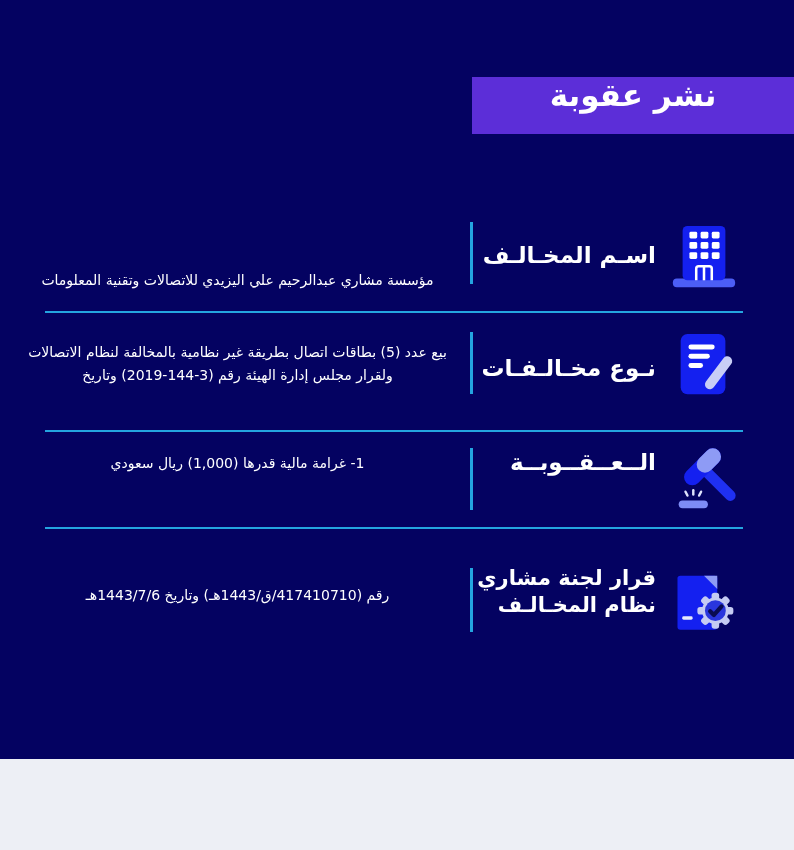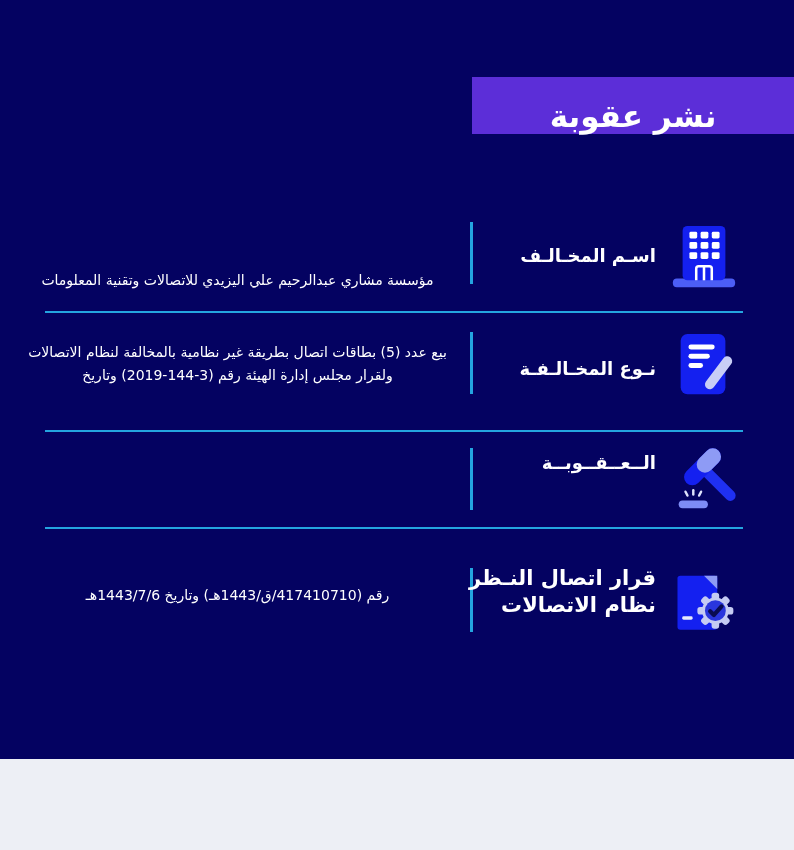--- a/index.html
+++ b/index.html
@@ -5,32 +5,32 @@
   html,body{margin:0;padding:0;}
   .page{
     position:relative;width:794px;height:850px;overflow:hidden;
     background:var(--bg,#040261);
     font-family:"DejaVu Sans","Liberation Sans",sans-serif;
   }
   
   .banner{
     position:absolute;left:472px;top:77px;width:322px;height:57px;
     background:var(--banner,#5c2ed8);
-    display:flex;align-items:flex-end;justify-content:center;
+    display:flex;align-items:flex-start;justify-content:center;
   }
   .banner span{color:#fff;font-size:31px;font-weight:bold;direction:rtl;white-space:nowrap;}
   
   .content{
     position:absolute;left:10px;width:455px;color:#fff;text-align:center;
     direction:rtl;font-size:14px;line-height:23px;white-space:nowrap;
   }
   .vline{position:absolute;left:470px;width:3px;background:var(--accent_cyan,#24a5e0);}
   .label{
     position:absolute;left:478px;width:178px;color:#fff;text-align:right;direction:rtl;
-    font-weight:bold;font-size:18px;line-height:27px;white-space:nowrap;
+    font-weight:bold;font-size:23px;line-height:27px;white-space:nowrap;
   }
   .label.small{font-size:21px;line-height:27px;}
   .iconbox{position:absolute;left:664px;width:80px;display:flex;justify-content:center;}
   .hline{position:absolute;left:45px;width:698px;height:2px;background:var(--accent_cyan,#24a5e0);}
   
   .r1 .content{top:241px;margin-top:28px;} .r1 .vline{top:222px;height:62px;} .r1 .label{top:242px;} .r1 .iconbox{top:222px;}
   .h1{top:311px;}
   .r2 .content{top:341px;} .r2 .vline{top:332px;height:62px;} .r2 .label{top:355px;} .r2 .iconbox{top:330px;}
   .h2{top:430px;}
   .r3 .content{top:452px;} .r3 .vline{top:448px;height:62px;} .r3 .label{top:449px;} .r3 .iconbox{top:444px;}
@@ -78,36 +78,37 @@
   </section>
   <div class="hline h1"></div>
 
   <section class="row r2">
     <div class="content">
       <div>بيع عدد (5) بطاقات اتصال بطريقة غير نظامية بالمخالفة لنظام الاتصالات</div>
       <div>ولقرار مجلس إدارة الهيئة رقم (3-144-2019) وتاريخ</div>
     </div>
     <div class="vline"></div>
     <div class="label">
-      <div>نـوع المخـالـفـة</div>
+      <div>نـوع مخـالـفـات</div>
     </div>
     <div class="iconbox">
       <svg width="70" height="70" viewBox="0 0 72 72">
         <rect x="12" y="4" width="46" height="62" rx="7" fill="#1420f0"></rect>
         <rect x="20" y="15" width="27" height="5" rx="2.5" fill="#ffffff"></rect>
         <rect x="20" y="24.5" width="22" height="5" rx="2.5" fill="#ffffff"></rect>
         <rect x="20" y="34" width="15" height="5" rx="2.5" fill="#ffffff"></rect>
         <line x1="60" y1="32" x2="42" y2="56" stroke="#c8cef6" stroke-width="10" stroke-linecap="round"></line>
       </svg>
     </div>
   </section>
   <div class="hline h2"></div>
 
   <section class="row r3">
     <div class="content">
+      <div>1- غرامة مالية قدرها (1,000) ريال سعودي</div>
     </div>
     <div class="vline"></div>
     <div class="label">
       <div>الــعــقــوبــة</div>
     </div>
     <div class="iconbox">
       <svg width="74" height="72" viewBox="0 0 76 72">
         <rect x="12" y="57" width="30" height="8" rx="4" fill="#7e8cf5"></rect>
         <g stroke="#dfe3fc" stroke-width="2.5" stroke-linecap="round">
           <line x1="21" y1="52" x2="19" y2="48"></line>
@@ -121,22 +122,22 @@
     </div>
   </section>
   <div class="hline h3"></div>
 
   <section class="row r4">
     <div class="content">
       <div>رقم (417410710/ق/1443هـ) وتاريخ 1443/7/6هـ</div>
     </div>
     <div class="vline"></div>
     <div class="label small">
-      <div>قرار اتصال النـظر</div>
-      <div>نظام الاتصالات</div>
+      <div>قرار لجنة مشاري</div>
+      <div>نظام المخـالـف</div>
     </div>
     <div class="iconbox">
       <svg width="72" height="70" viewBox="0 0 76 72">
         <rect x="10" y="5" width="42" height="57" rx="3" fill="#1420f0"></rect>
         <path d="M38 5 L52 5 L52 19 Z" fill="#8e9bf5"></path>
         <rect x="15" y="48" width="11" height="3.5" rx="1.5" fill="#e8ebfc"></rect>
         <g transform="translate(50,42)">
           <g fill="#c5cbf3">
             <rect x="-4" y="-19" width="8" height="10" rx="3"></rect>
             <rect x="-4" y="-19" width="8" height="10" rx="3" transform="rotate(45)"></rect>

